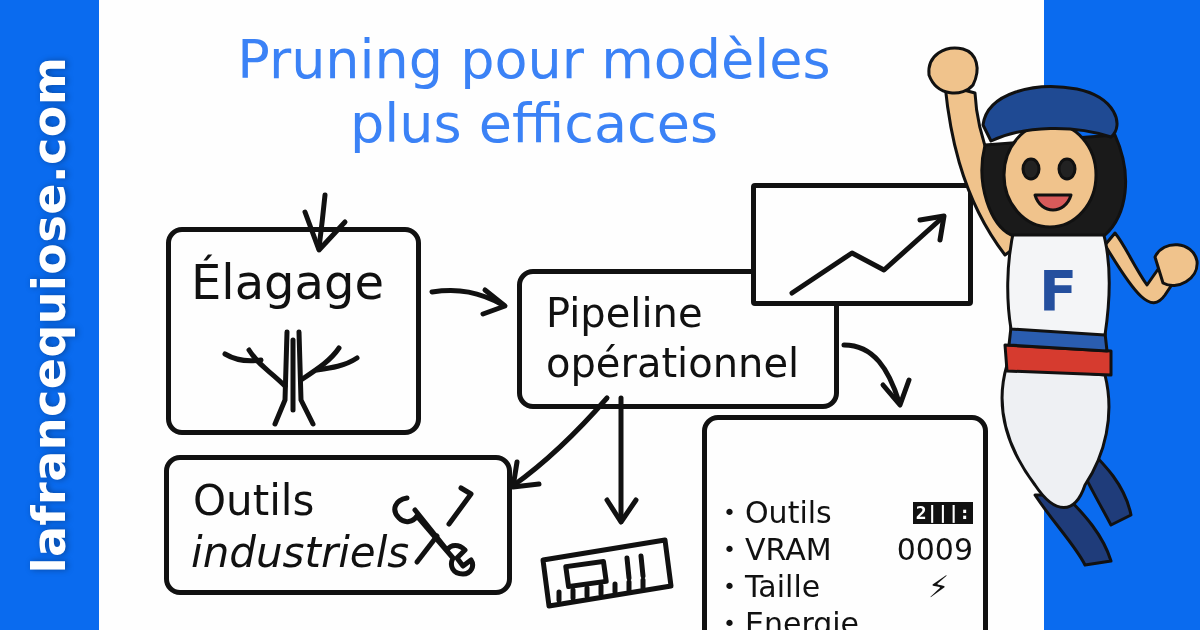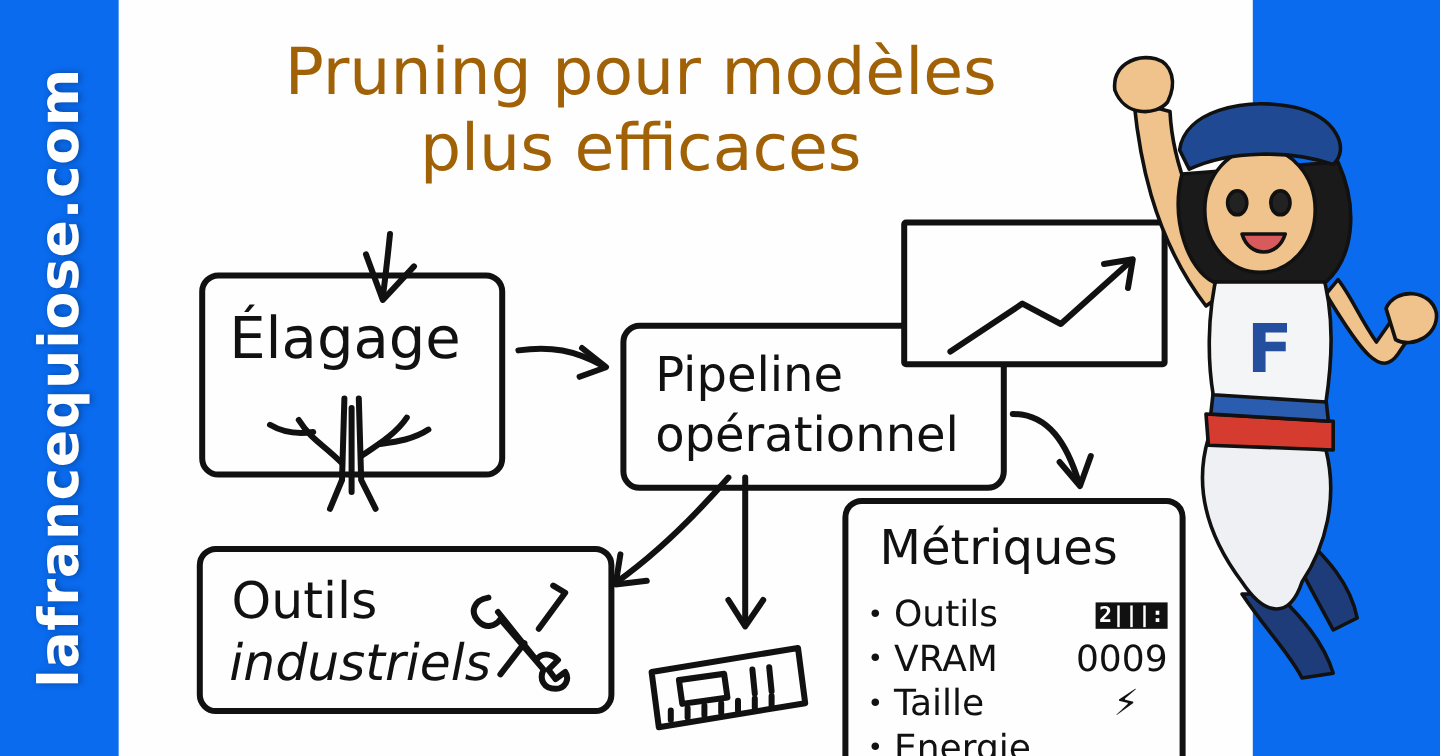--- a/index.html
+++ b/index.html
@@ -1,21 +1,21 @@
 <!DOCTYPE html>
 <html><head>
 <meta charset="utf-8">
 <style>
   html,body{margin:0;padding:0;}
   body{width:1200px;height:630px;position:relative;overflow:hidden;background:#fdfdfc;font-family:"DejaVu Sans",sans-serif;}
   .left-band{position:absolute;left:0;top:0;width:99px;height:630px;background:#0a6bef;}
   .right-band{position:absolute;left:1044px;top:0;width:156px;height:630px;background:#0a6bef;}
   .vertical-brand{position:absolute;left:49px;top:315px;transform:translate(-50%,-50%) rotate(-90deg);white-space:nowrap;color:#fff;font-weight:bold;font-size:46px;letter-spacing:0.5px;text-shadow:0 2px 6px rgba(0,0,0,0.35);font-family:"DejaVu Sans",sans-serif;}
   .canvas{position:absolute;left:99px;top:0;width:945px;height:630px;background:#fefefe;}
-  .title{position:absolute;left:0;top:28px;width:870px;text-align:center;font-family:"DejaVu Sans",sans-serif;font-size:54px;line-height:64px;color:#a16207;}
+  .title{position:absolute;left:0;top:28px;width:870px;text-align:center;font-family:"DejaVu Sans",sans-serif;font-size:54px;line-height:64px;color:#3b82f6;}
   .box{position:absolute;border:5px solid #111;border-radius:16px;background:transparent;box-sizing:border-box;}
   .hand{font-family:"DejaVu Sans",sans-serif;color:#111;}
   svg{position:absolute;overflow:visible;}
   .metric-line{display:flex;align-items:center;font-size:30px;line-height:37px;}
   .metric-line .bullet{width:22px;font-size:22px;}
 </style>
 </head>
 <body>
 
 <div class="left-band">
@@ -42,21 +42,21 @@
       <path d="M418 462 L414 487 L440 484"></path>
 
       <path d="M522 398 L522 520"></path>
       <path d="M508 500 L522 522 L537 500"></path>
 
       <path d="M745 345 C775 345 790 370 800 402"></path>
       <path d="M784 385 L801 405 L810 380"></path>
     </g>
   </svg>
 
-  <div class="box" style="left:67px;top:227px;width:255px;height:171px;">
+  <div class="box" style="left:67px;top:227px;width:255px;height:208px;">
     <div class="hand" style="position:absolute;left:20px;top:22px;font-size:48px;">Élagage</div>
   </div>
   <svg width="160" height="140" style="left:120px;top:330px;">
     <g fill="none" stroke="#111" stroke-width="5" stroke-linecap="round">
       <path d="M68 2 L66 70 L56 94"></path>
       <path d="M80 2 L82 70 L94 94"></path>
       <path d="M74 10 L74 80"></path>
       <path d="M66 56 C50 40 40 36 30 20"></path>
       <path d="M42 30 C28 32 16 30 6 24"></path>
       <path d="M82 50 C100 38 112 30 120 18"></path>
@@ -94,21 +94,20 @@
     <g fill="none" stroke="#111" stroke-width="5" stroke-linejoin="round" stroke-linecap="round">
       <path d="M4 22 L126 2 L132 48 L10 68 Z"></path>
       <rect x="28" y="26" width="38" height="20" transform="rotate(-8 47 36)"></rect>
       <path d="M88 20 L90 40"></path>
       <path d="M102 18 L104 38"></path>
       <path d="M20 62 L20 54 M34 60 L34 52 M48 58 L48 50 M62 56 L62 48 M76 54 L76 46 M90 52 L90 44 M104 50 L104 42"></path>
     </g>
   </svg>
 
   <div class="box" style="left:603px;top:415px;width:286px;height:240px;">
-    <div class="hand" style="position:absolute;left:26px;top:14px;font-size:40px;">Métriques</div>
     <div style="position:absolute;left:16px;top:74px;width:250px;">
       <div class="metric-line hand">
         <span class="bullet">•</span>
         <span style="flex:1;">Outils</span>
         <span style="background:#111;color:#fff;font-size:18px;line-height:22px;padding:0 3px;font-family:'DejaVu Sans Mono',monospace;font-weight:bold;">2|||:</span>
       </div>
       <div class="metric-line hand">
         <span class="bullet">•</span>
         <span style="flex:1;">VRAM</span>
         <span>0009</span>

